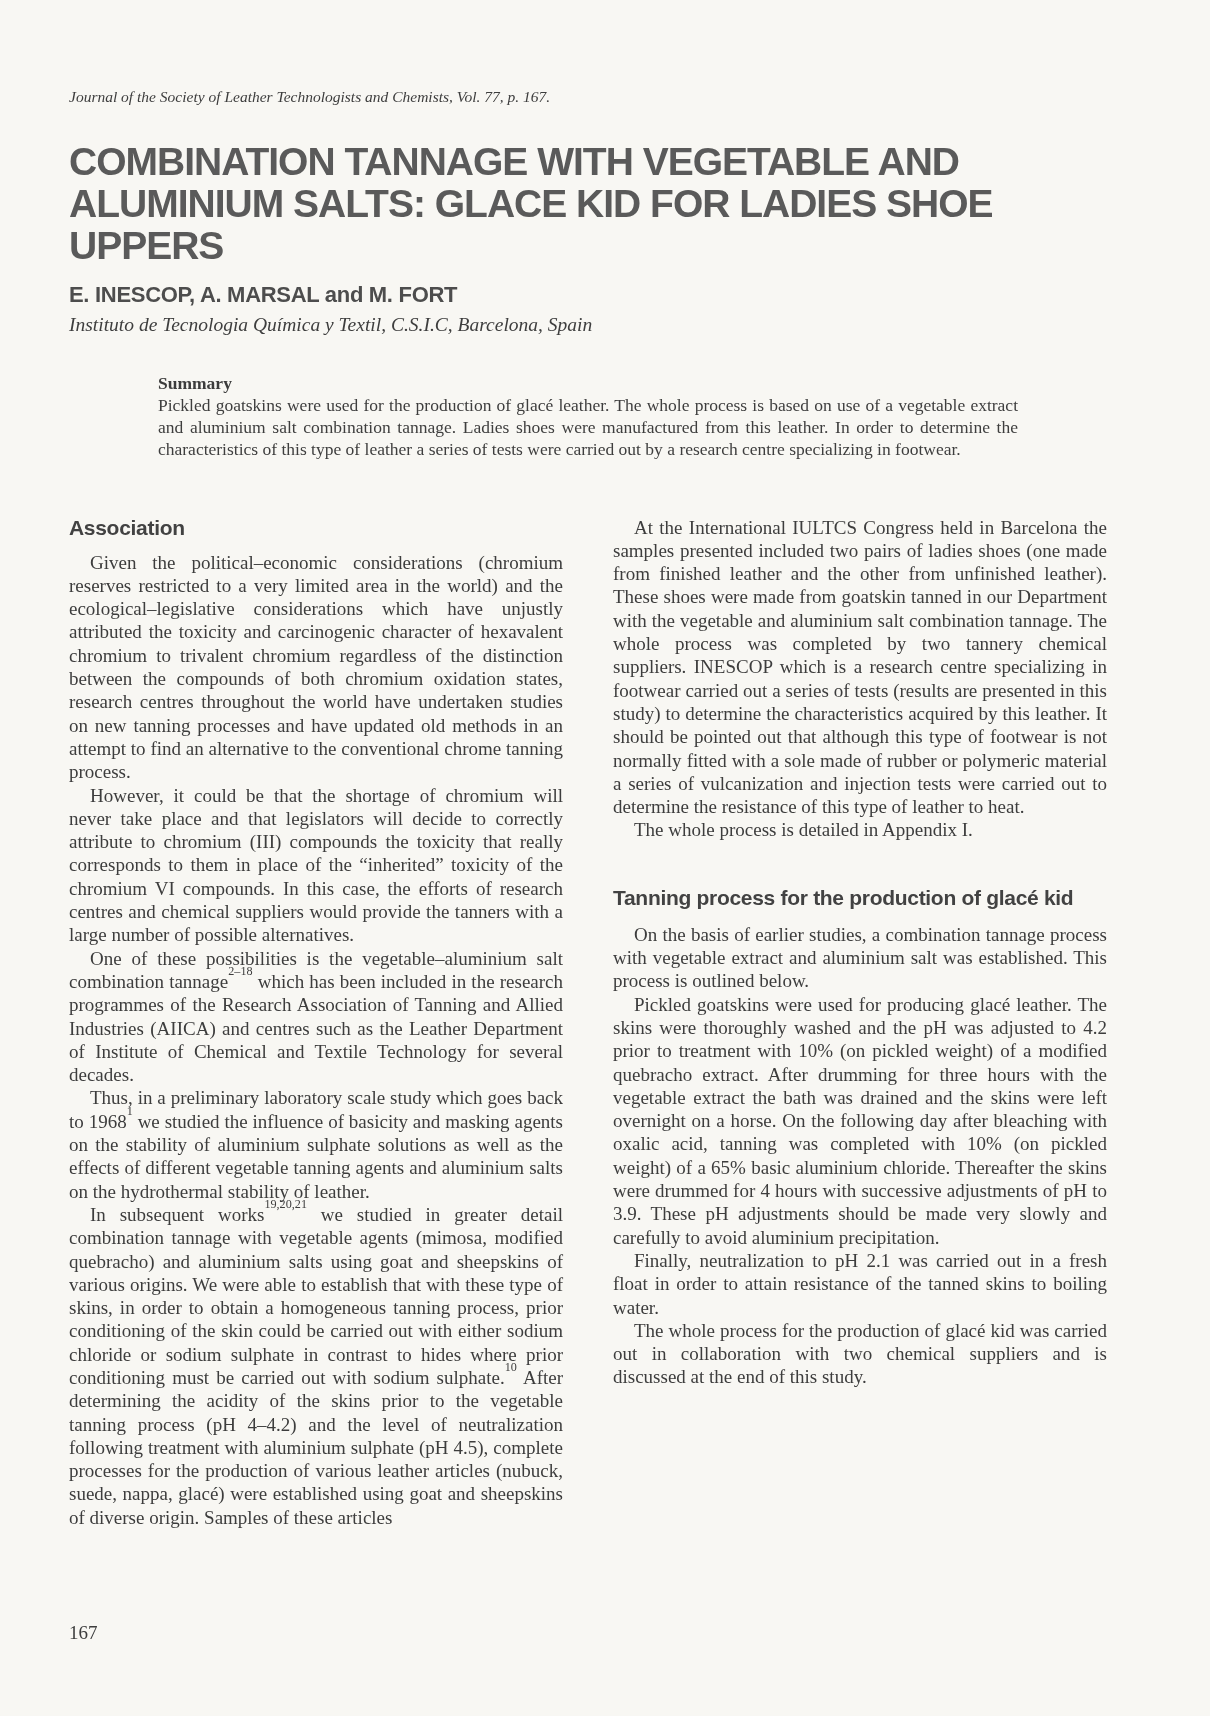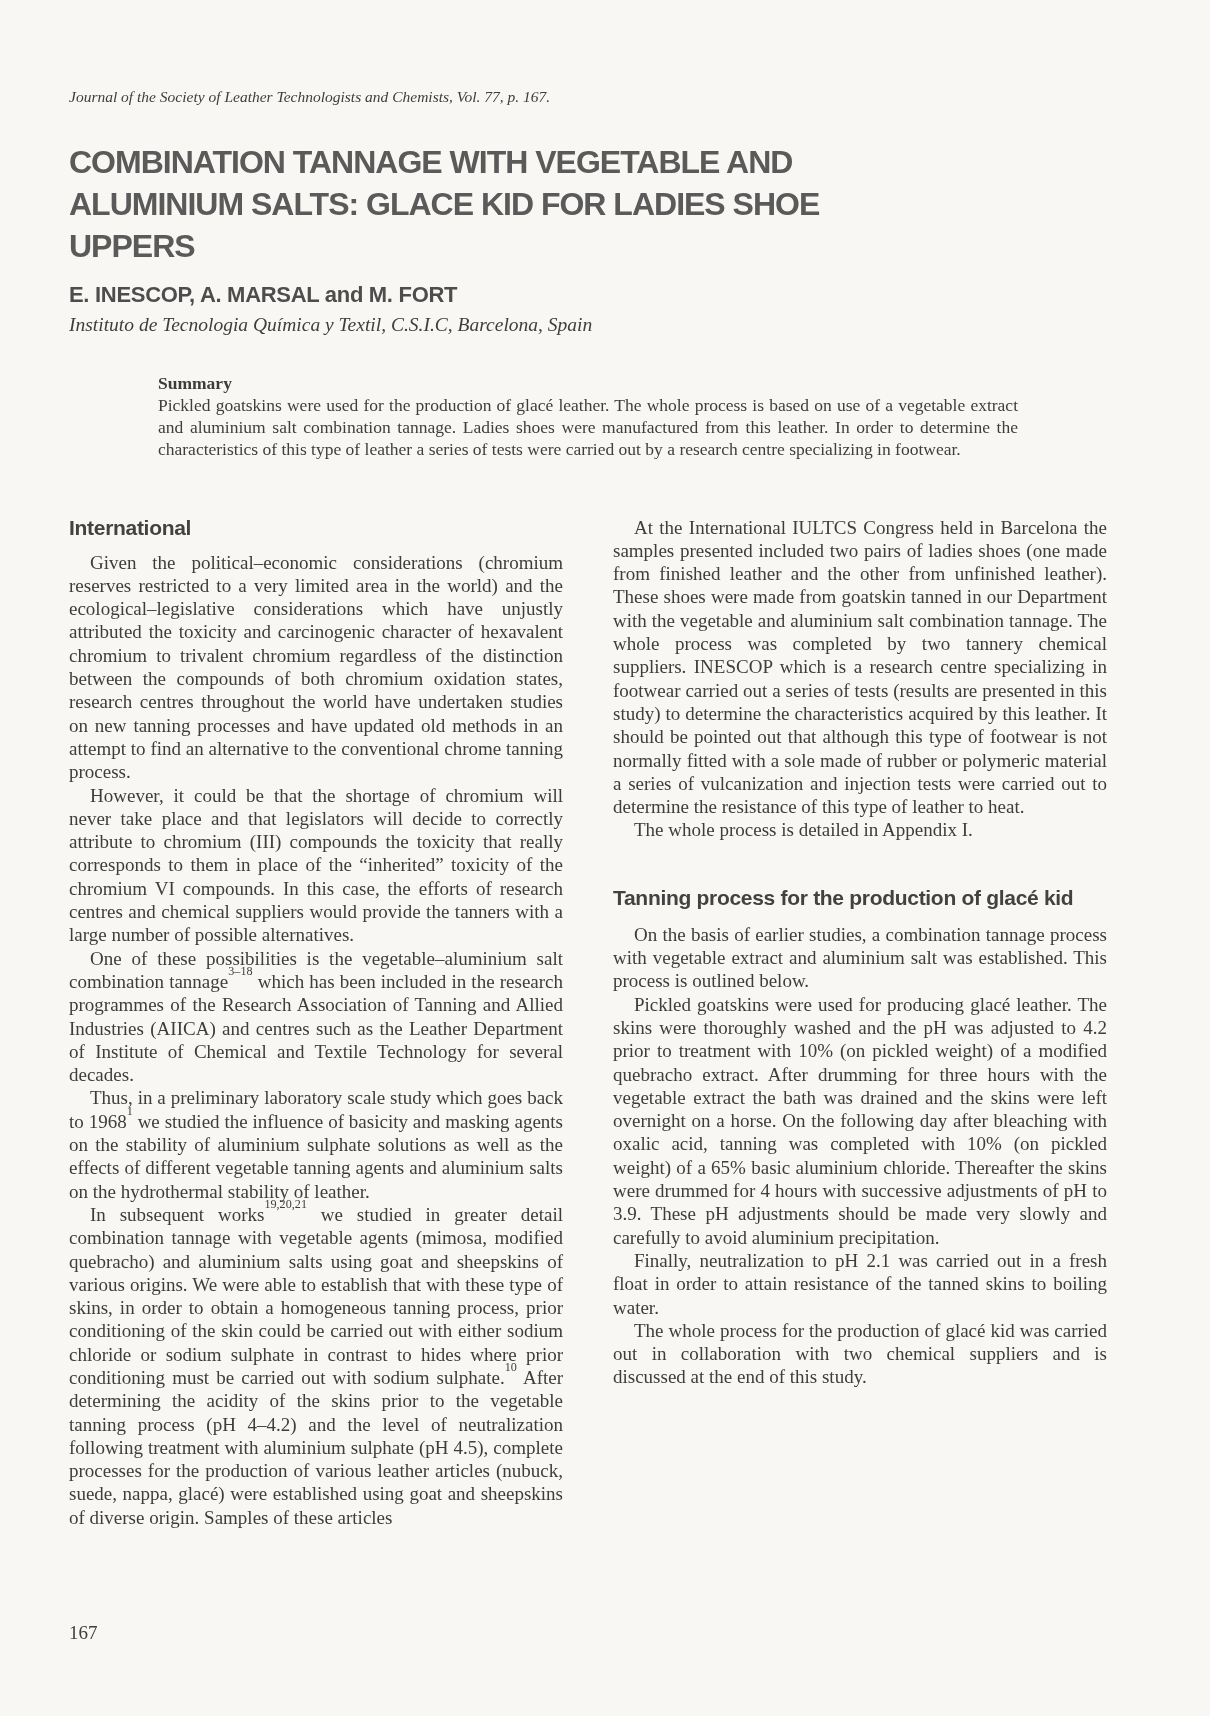--- a/index.html
+++ b/index.html
@@ -19,21 +19,21 @@
   .journal-line {
     font-style: italic;
     font-size: 15.5px;
     line-height: 1.2;
     color: #3d3d3d;
   }
   .title {
     margin: 34px 0 0 0;
     font-family: "Liberation Sans", "DejaVu Sans", sans-serif;
     font-weight: bold;
-    font-size: 32px;
+    font-size: 39px;
     line-height: 42px;
     letter-spacing: -1px;
     color: #5a5a5a;
   }
   .title-line { display: block; }
   .authors {
     margin-top: 15px;
     font-family: "Liberation Sans", "DejaVu Sans", sans-serif;
     font-weight: bold;
     font-size: 22px;
@@ -120,24 +120,24 @@
   <div class="affiliation">Instituto de Tecnologia Química y Textil, C.S.I.C, Barcelona, Spain</div>
 
   <div class="summary">
     <div class="summary-heading">Summary</div>
     <p class="summary-text">Pickled goatskins were used for the production of glacé leather. The whole process is based on use of a vegetable extract and aluminium salt combination tannage. Ladies shoes were manufactured from this leather. In order to determine the characteristics of this type of leather a series of tests were carried out by a research centre specializing in footwear.</p>
   </div>
 
   <div class="columns">
 
     <div class="col">
-      <h2 class="section-heading">International</h2>
+      <h2 class="section-heading">Association</h2>
       <p class="para">Given the political–economic considerations (chromium reserves restricted to a very limited area in the world) and the ecological–legislative considerations which have unjustly attributed the toxicity and carcinogenic character of hexavalent chromium to trivalent chromium regardless of the distinction between the compounds of both chromium oxidation states, research centres throughout the world have undertaken studies on new tanning processes and have updated old methods in an attempt to find an alternative to the conventional chrome tanning process.</p>
       <p class="para">However, it could be that the shortage of chromium will never take place and that legislators will decide to correctly attribute to chromium (III) compounds the toxicity that really corresponds to them in place of the “inherited” toxicity of the chromium VI compounds. In this case, the efforts of research centres and chemical suppliers would provide the tanners with a large number of possible alternatives.</p>
-      <p class="para">One of these possibilities is the vegetable–aluminium salt combination tannage<sup>3–18</sup> which has been included in the research programmes of the Research Association of Tanning and Allied Industries (AIICA) and centres such as the Leather Department of Institute of Chemical and Textile Technology for several decades.</p>
+      <p class="para">One of these possibilities is the vegetable–aluminium salt combination tannage<sup>2–18</sup> which has been included in the research programmes of the Research Association of Tanning and Allied Industries (AIICA) and centres such as the Leather Department of Institute of Chemical and Textile Technology for several decades.</p>
       <p class="para">Thus, in a preliminary laboratory scale study which goes back to 1968<sup>1</sup> we studied the influence of basicity and masking agents on the stability of aluminium sulphate solutions as well as the effects of different vegetable tanning agents and aluminium salts on the hydrothermal stability of leather.</p>
       <p class="para">In subsequent works<sup>19,20,21</sup> we studied in greater detail combination tannage with vegetable agents (mimosa, modified quebracho) and aluminium salts using goat and sheepskins of various origins. We were able to establish that with these type of skins, in order to obtain a homogeneous tanning process, prior conditioning of the skin could be carried out with either sodium chloride or sodium sulphate in contrast to hides where prior conditioning must be carried out with sodium sulphate.<sup>10</sup> After determining the acidity of the skins prior to the vegetable tanning process (pH 4–4.2) and the level of neutralization following treatment with aluminium sulphate (pH 4.5), complete processes for the production of various leather articles (nubuck, suede, nappa, glacé) were established using goat and sheepskins of diverse origin. Samples of these articles</p>
     </div>
 
     <div class="col">
       <p class="para">At the International IULTCS Congress held in Barcelona the samples presented included two pairs of ladies shoes (one made from finished leather and the other from unfinished leather). These shoes were made from goatskin tanned in our Department with the vegetable and aluminium salt combination tannage. The whole process was completed by two tannery chemical suppliers. INESCOP which is a research centre specializing in footwear carried out a series of tests (results are presented in this study) to determine the characteristics acquired by this leather. It should be pointed out that although this type of footwear is not normally fitted with a sole made of rubber or polymeric material a series of vulcanization and injection tests were carried out to determine the resistance of this type of leather to heat.</p>
       <p class="para">The whole process is detailed in Appendix I.</p>
 
       <h2 class="section-heading spaced-top">Tanning process for the production of glacé kid</h2>
       <p class="para">On the basis of earlier studies, a combination tannage process with vegetable extract and aluminium salt was established. This process is outlined below.</p>

